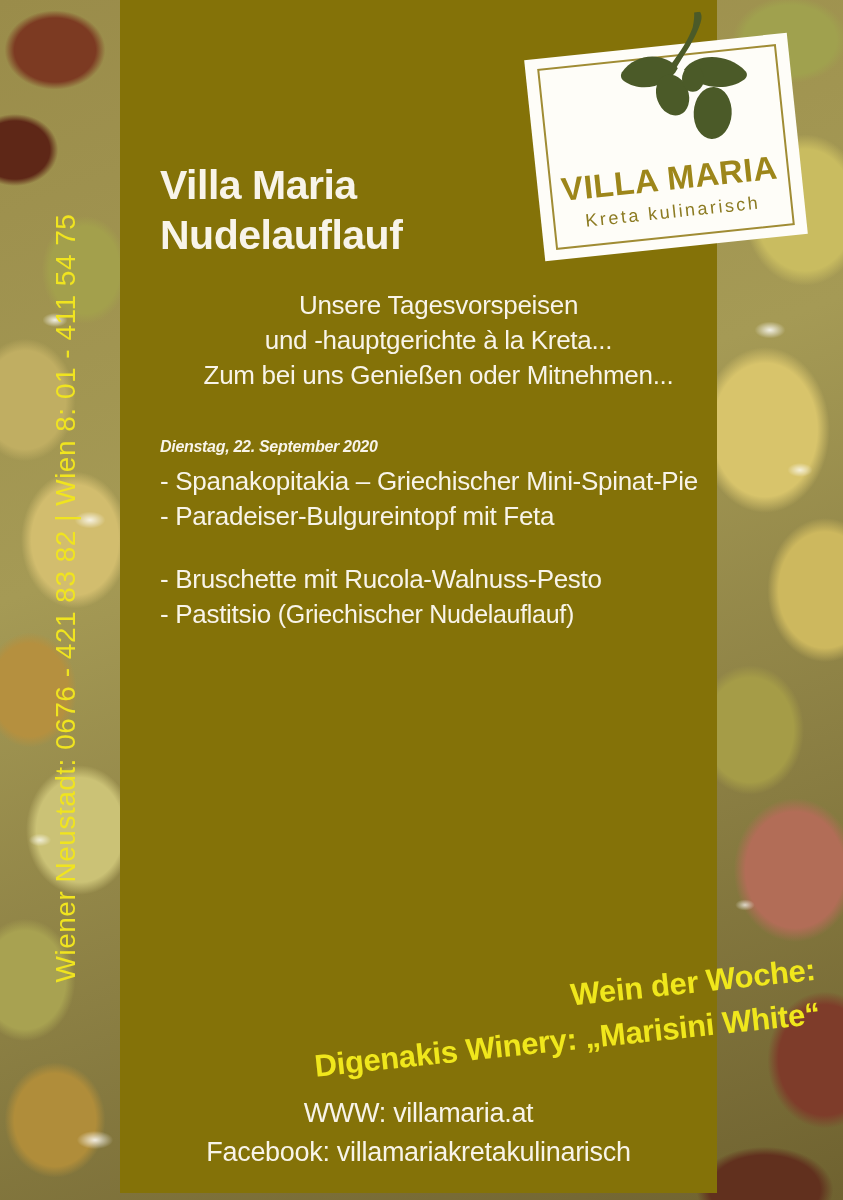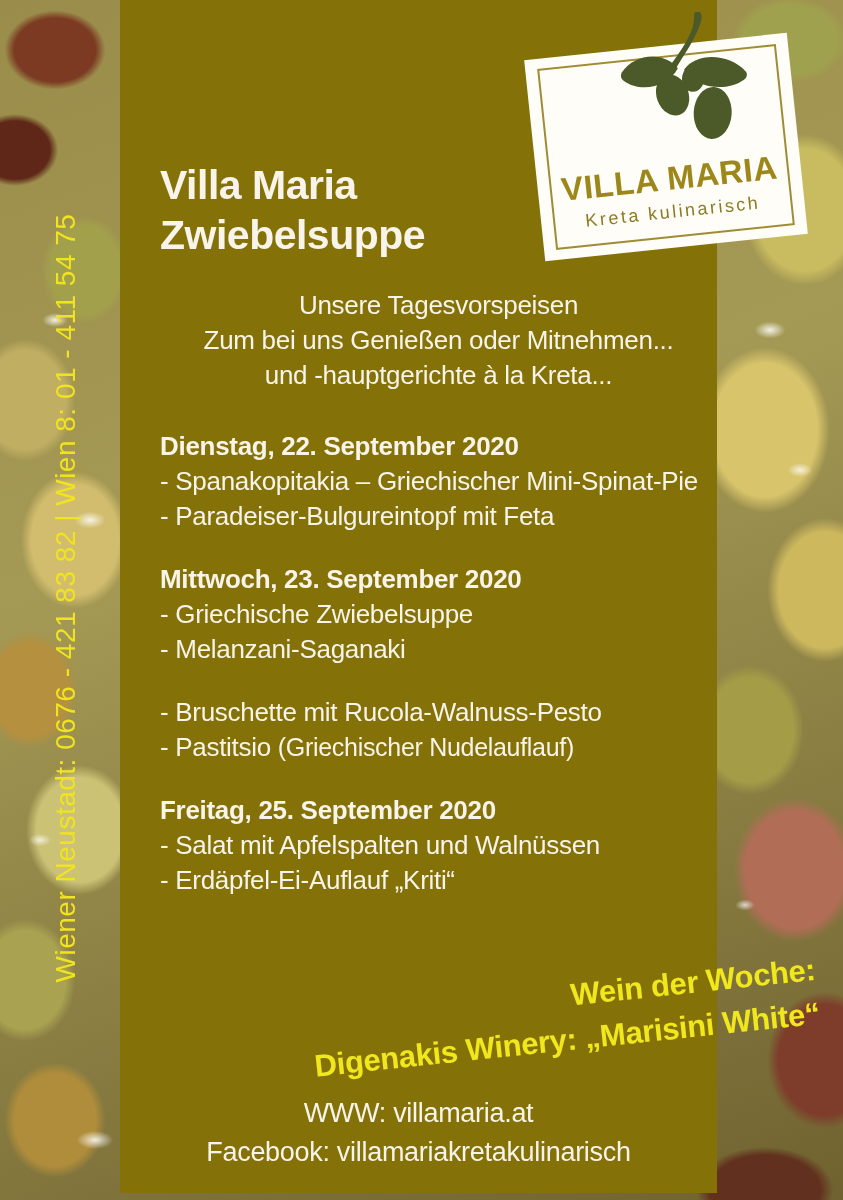--- a/index.html
+++ b/index.html
@@ -39,21 +39,21 @@
   }
   
   .panel{
     position:absolute;left:120px;top:0;width:597px;height:1193px;
     background:#847208;
   }
   .content{position:absolute;left:40px;top:160px;width:557px;color:#f8f4e9;}
   .page-title{font-size:41px;font-weight:bold;line-height:50px;margin:0 0 28px 0;letter-spacing:-0.5px;}
   .intro{font-size:26px;line-height:35px;margin:0 0 36px 0;letter-spacing:-0.3px;text-align:center;}
   .day{margin:0 0 28px 0;}
-  .day-heading{font-size:26px;font-weight:bold;line-height:35px;letter-spacing:-0.3px;white-space:nowrap;}
+  .day-heading{font-size:16px;font-weight:bold;line-height:35px;letter-spacing:-0.3px;white-space:nowrap;font-style:italic;}
   .menu-item{font-size:26px;line-height:35px;letter-spacing:-0.3px;white-space:nowrap;}
   .item-note{font-size:25px;}
   
   .vertical-contact{
     position:absolute;left:66px;top:598px;
     transform:translate(-50%,-50%) rotate(-90deg);
     white-space:nowrap;color:#f0e41f;font-size:28px;letter-spacing:0.5px;
   }
   
   .wine{
@@ -88,54 +88,44 @@
 
 <div class="poster">
 
   <div class="photo-bg"></div>
 
   <div class="panel">
     <div class="content">
 
       <h1 class="page-title">
         <div>Villa Maria</div>
-        <div>Zwiebelsuppe</div>
+        <div>Nudelauflauf</div>
       </h1>
 
       <div class="intro">
         <div>Unsere Tagesvorspeisen</div>
+        <div>und -hauptgerichte à la Kreta...</div>
         <div>Zum bei uns Genießen oder Mitnehmen...</div>
-        <div>und -hauptgerichte à la Kreta...</div>
       </div>
 
       <div class="day">
         <div class="day-heading">Dienstag, 22. September 2020</div>
         <div class="menu-item">- Spanakopitakia – Griechischer Mini-Spinat-Pie</div>
         <div class="menu-item">- Paradeiser-Bulgureintopf mit Feta</div>
       </div>
 
-      <div class="day">
-        <div class="day-heading">Mittwoch, 23. September 2020</div>
-        <div class="menu-item">- Griechische Zwiebelsuppe</div>
-        <div class="menu-item">- Melanzani-Saganaki</div>
-      </div>
 
       <div class="day">
         <div class="menu-item">- Bruschette mit Rucola-Walnuss-Pesto</div>
         <div class="menu-item">
           <span>- Pastitsio</span>
           <span class="item-note">(Griechischer Nudelauflauf)</span>
         </div>
       </div>
 
-      <div class="day">
-        <div class="day-heading">Freitag, 25. September 2020</div>
-        <div class="menu-item">- Salat mit Apfelspalten und Walnüssen</div>
-        <div class="menu-item">- Erdäpfel-Ei-Auflauf „Kriti“</div>
-      </div>
 
     </div>
   </div>
 
   <div class="vertical-contact">Wiener Neustadt: 0676 - 421 83 82  |  Wien 8: 01 - 411 54 75</div>
 
   <div class="wine">
     <div>Wein der Woche:</div>
     <div>Digenakis Winery: „Marisini White“</div>
   </div>

